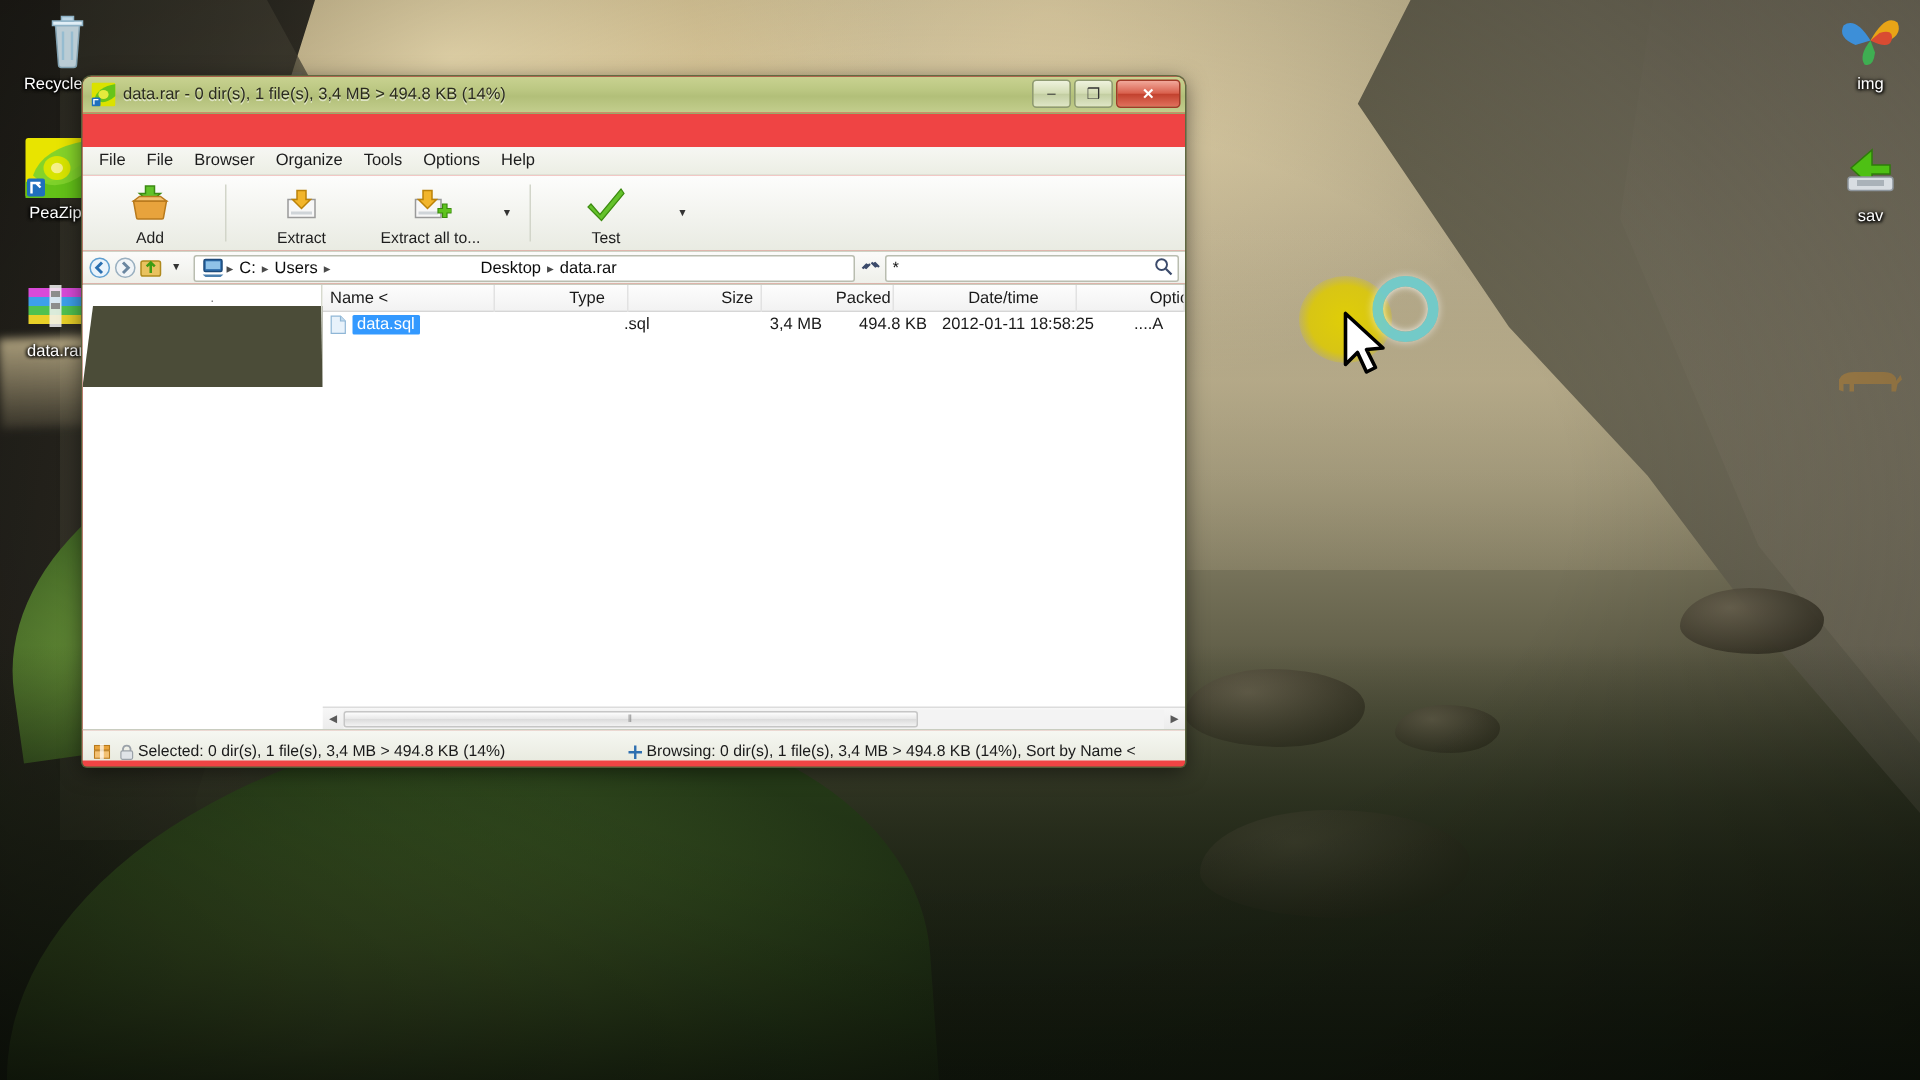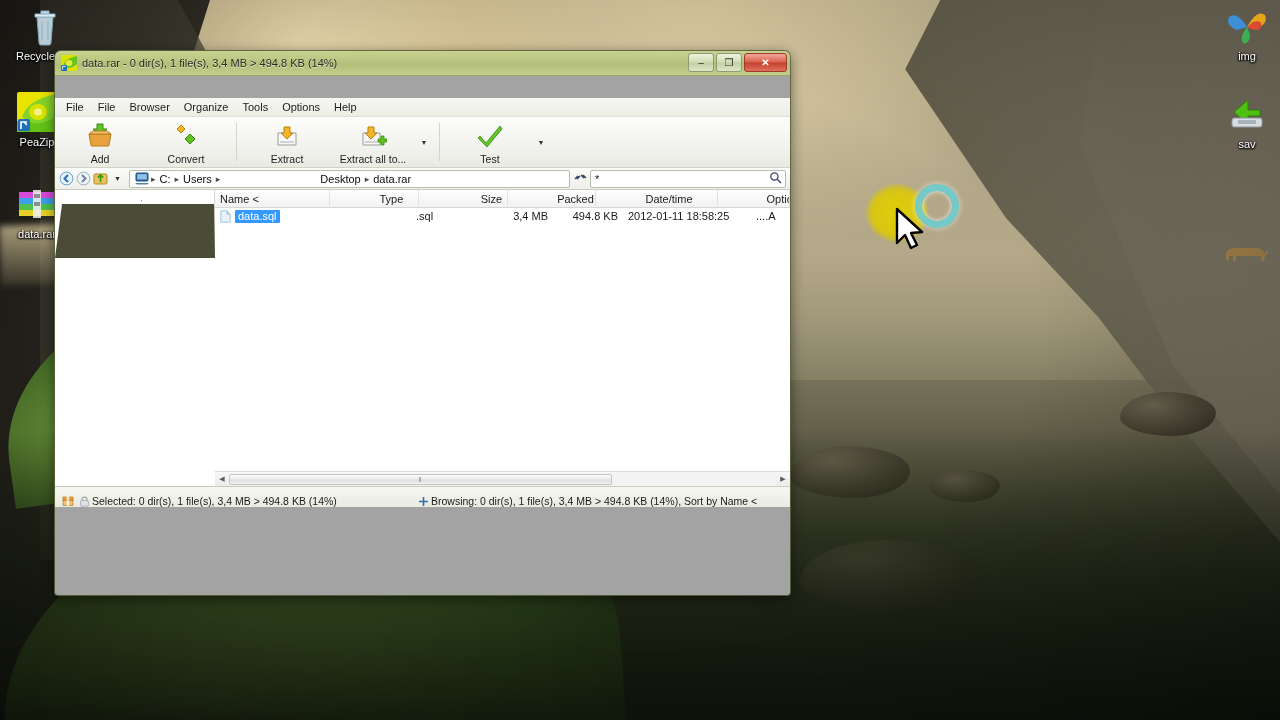--- a/index.html
+++ b/index.html
@@ -106,23 +106,23 @@
   }
   .dicon .glyph { height: 44px; display:flex; align-items:center; justify-content:center; }
   .dicon .lbl {
     color: #fff; font-size: 11px; line-height: 13px;
     text-shadow: 0 0 3px #000, 1px 1px 2px #000, -1px 1px 2px #000;
     margin-top: 2px; word-wrap: break-word;
   }
 
   
   #win {
-    position: absolute; left: 55px; top: 51px; width: 735px; height: 544px;
+    position: absolute; left: 55px; top: 51px; width: 735px; height: 460px;
     border-radius: 6px 6px 3px 3px;
-    background: #a3a3a3;
+    background: #ef4444;
     box-shadow: 0 0 0 1px rgba(90,100,60,.9), 0 3px 14px rgba(0,0,0,.55);
     overflow: hidden;
   }
   .titlebar {
     height: 25px; position: relative;
     background: linear-gradient(to bottom, #c9d291 0%, #bcc883 35%, #b2bf79 55%, #c3ce8d 100%);
     border-bottom: 1px solid #9aa86a;
     display:flex; align-items:center;
     border-radius: 5px 5px 0 0;
   }
@@ -402,29 +402,20 @@
         <span class="tb-ico">
           <svg width="28" height="26" viewBox="0 0 28 26">
             <path d="M11 2 L17 2 L17 7 L21 7 L14 13 L7 7 L11 7 Z" fill="#62c32a" stroke="#3c8a13"></path>
             <path d="M3 12 L25 12 L23 23 Q23 24 22 24 L6 24 Q5 24 5 23 Z" fill="#e8a33c" stroke="#b87a1c"></path>
             <path d="M3 12 L7 9 L21 9 L25 12 Z" fill="#f3c173" stroke="#b87a1c"></path>
           </svg>
         </span>
         <span class="tb-lbl">Add</span>
       </div>
 
-      <div class="tb-item">
-        <span class="tb-ico">
-          <svg width="28" height="26" viewBox="0 0 28 26">
-            <path d="M9 3 L13 7 L9 11 L5 7 Z" fill="#f0b429" stroke="#bb8209"></path>
-            <path d="M18 12 L23 17 L18 22 L13 17 Z" fill="#5fc31f" stroke="#3a8a0e"></path>
-          </svg>
-        </span>
-        <span class="tb-lbl">Convert</span>
-      </div>
 
       <div class="tb-sep"></div>
 
       <div class="tb-item">
         <span class="tb-ico">
           <svg width="28" height="26" viewBox="0 0 28 26">
             <path d="M5 11 L23 11 L23 23 L5 23 Z" fill="#f7f7f7" stroke="#9a9a9a"></path>
             <path d="M7 19 L21 19 L21 21 L7 21 Z" fill="#cfd4d8"></path>
             <path d="M11 11 L11 5 L17 5 L17 11 L20 11 L14 17 L8 11 Z" fill="#f2b52b" stroke="#bb8209"></path>
           </svg>

